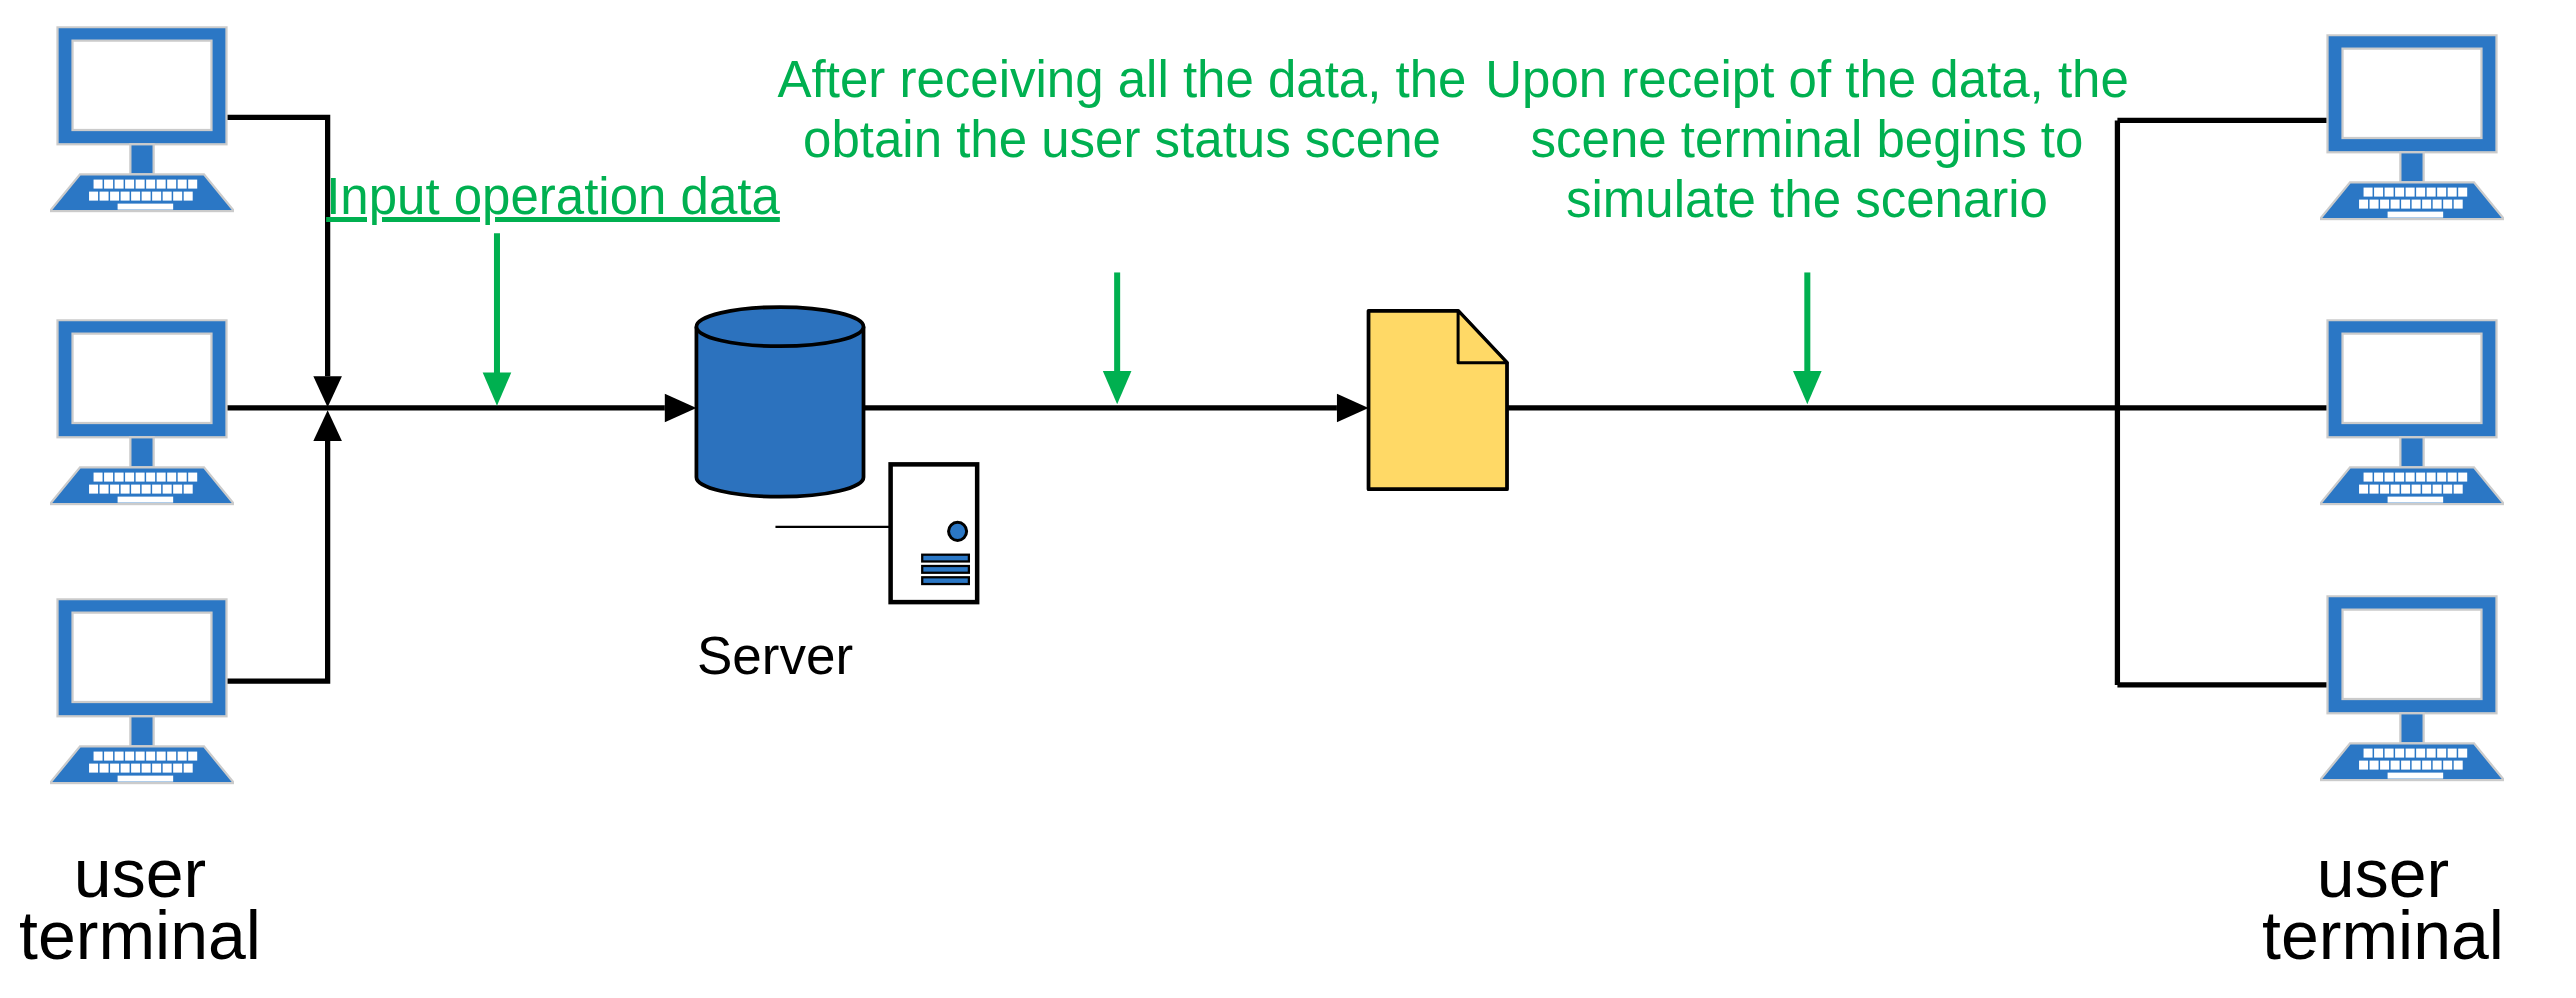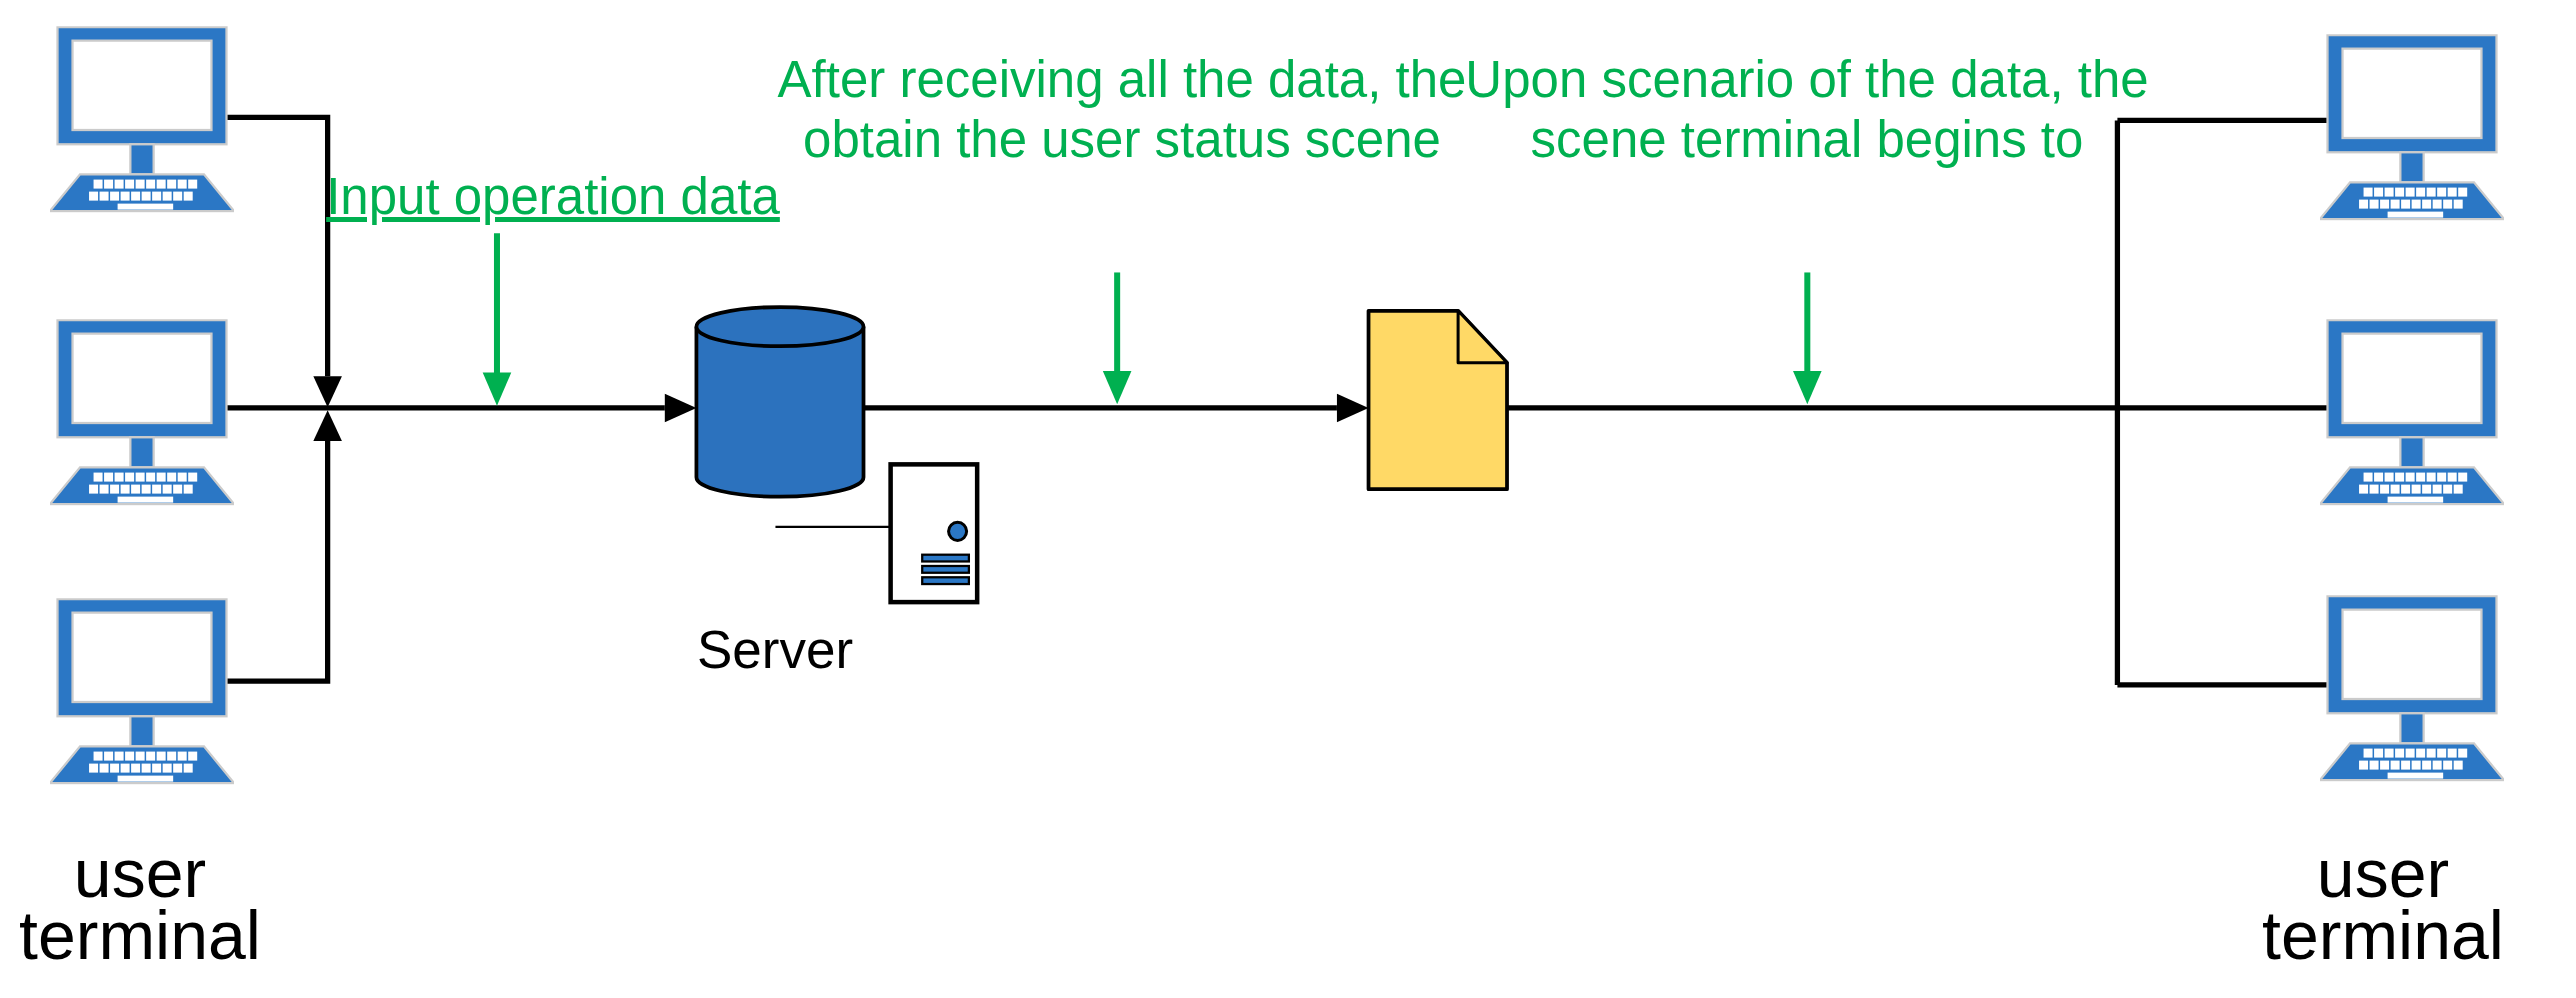--- a/index.html
+++ b/index.html
@@ -54,21 +54,21 @@
   .green-note {
     position: absolute;
     transform: translateX(-50%);
     text-align: center;
     color: var(--annotation-green);
     font-size: 51px;
     line-height: 60px;
     white-space: nowrap;
   }
   .green-note .line { display: block; }
-  .node-label { font-size: 53px; }
+  .node-label { font-size: 53px; margin-top: 6px; }
   .terminal-label {
     font-size: 68px;
     line-height: 62px;
     white-space: normal;
     width: 271px;
   }
 </style>
 </head>
 <body>
 
@@ -183,22 +183,23 @@
     </svg>
 
   <div class="green-note" style="left:553px; top:167px;text-decoration:underline;">Input operation data</div>
 
   <div class="green-note" style="left:1122px; top:50px;">
     <span class="line">After receiving all the data, the</span>
     <span class="line">obtain the user status scene</span>
   </div>
 
   <div class="green-note" style="left:1807px; top:50px;">
-    <span class="line">Upon scenario of the data, the</span>
+    <span class="line">Upon receipt of the data, the</span>
     <span class="line">scene terminal begins to</span>
+    <span class="line">simulate the scenario</span>
   </div>
 
   <div class="label node-label" style="left:775px; top:619px;">Server</div>
 
 
   <div class="label terminal-label" style="left:140px; top:842px;">user terminal</div>
 
   <div class="label terminal-label" style="left:2383px; top:842px;">user terminal</div>
 
 </div>

